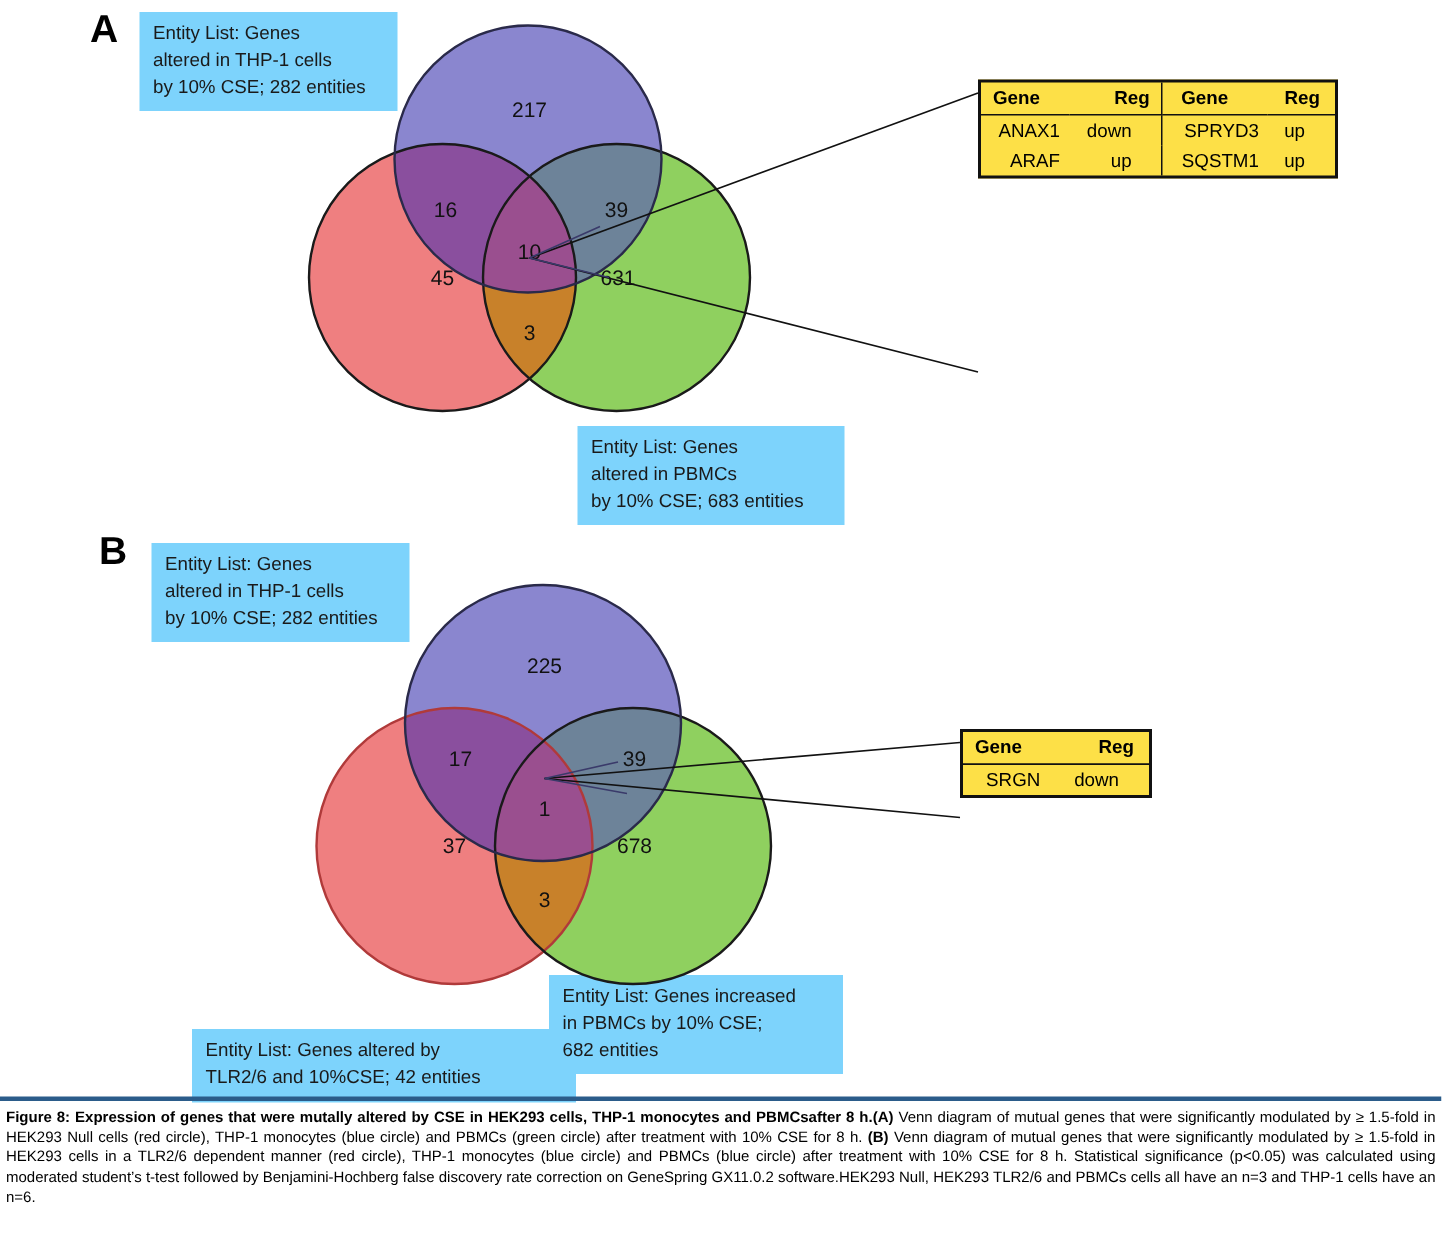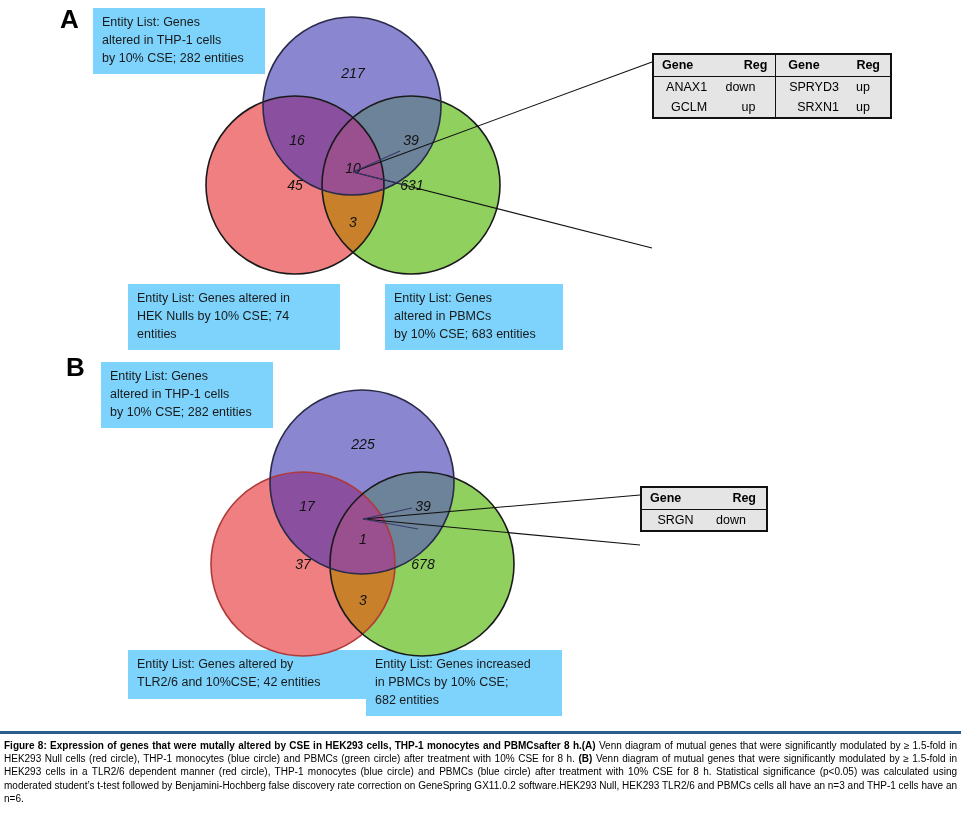--- a/index.html
+++ b/index.html
@@ -29,34 +29,34 @@
   .callout {
     position: absolute;
     background: #7dd3fc;
     color: #1a1a1a;
     font-family: "Liberation Sans", sans-serif;
     font-size: 12.5px;
     line-height: 1.42;
     padding: 6px 9px 7px 9px;
     white-space: pre-line;
   }
-  .venn-wrap { position: absolute; font-style: italic; }
+  .venn-wrap { position: absolute; }
   .venn-wrap svg { display: block; }
   .venn-num {
     font-family: "Liberation Sans", sans-serif;
     font-size: 14px;
     fill: #111;
     text-anchor: middle;
     dominant-baseline: middle;
   }
   
   .gene-table {
     position: absolute;
     border: 2px solid #111;
-    background: #e5e5e5;
+    background: #fde047;
     border-collapse: collapse;
     font-family: "Liberation Sans", sans-serif;
     font-size: 12.5px;
   }
   .gene-table table {
     border-collapse: collapse;
     width: 100%;
     height: 100%;
   }
   .gene-table th {
@@ -107,23 +107,20 @@
 <body>
 
 <div class="figure-area">
 
   <div class="panel-letter" style="left:60px; top:4px;">A</div>
 
   <div class="callout" style="left:93px; top:8px; width:172px;">Entity List: Genes
  altered in THP-1 cells
 by 10% CSE; 282 entities</div>
 
-  <div class="callout" style="left:128px; top:284px; width:212px;">Entity List: Genes altered in
-HEK Nulls by 10% CSE; 74
-entities</div>
 
   <div class="callout" style="left:385px; top:284px; width:178px;">Entity List: Genes
  altered in PBMCs
 by 10% CSE; 683 entities</div>
 
   <div class="venn-wrap" style="left:196px; top:16px;">
     <svg width="320" height="265" viewBox="0 0 320 265">
       <defs>
         <clipPath id="aBlue">
             <circle cx="156" cy="90" r="89"></circle>
@@ -189,36 +186,36 @@
         </tr>
       </thead>
       <tbody>
         <tr>
           <td class="gene-cell">ANAX1</td>
           <td class="reg-cell col-div-left">down</td>
           <td class="gene-cell col-div-right">SPRYD3</td>
           <td class="reg-cell">up</td>
         </tr>
         <tr>
-          <td class="gene-cell">GCLM</td>
+          <td class="gene-cell">ARAF</td>
           <td class="reg-cell col-div-left">up</td>
-          <td class="gene-cell col-div-right">SRXN1</td>
+          <td class="gene-cell col-div-right">SQSTM1</td>
           <td class="reg-cell">up</td>
         </tr>
       </tbody>
     </table>
   </div>
 
   <div class="panel-letter" style="left:66px; top:352px;">B</div>
 
   <div class="callout" style="left:101px; top:362px; width:172px;">Entity List: Genes
  altered in THP-1 cells
 by 10% CSE; 282 entities</div>
 
-  <div class="callout" style="left:128px; top:650px; width:256px;">Entity List: Genes altered by
+  <div class="callout" style="left:128px; top:686px; width:256px;">Entity List: Genes altered by
 TLR2/6 and 10%CSE; 42 entities</div>
 
   <div class="callout" style="left:366px; top:650px; width:196px;">Entity List: Genes increased
  in PBMCs by 10% CSE;
 682 entities</div>
 
   <div class="venn-wrap" style="left:206px; top:388px;">
     <svg width="320" height="270" viewBox="0 0 320 270">
       <defs>
         <clipPath id="bBlue">

